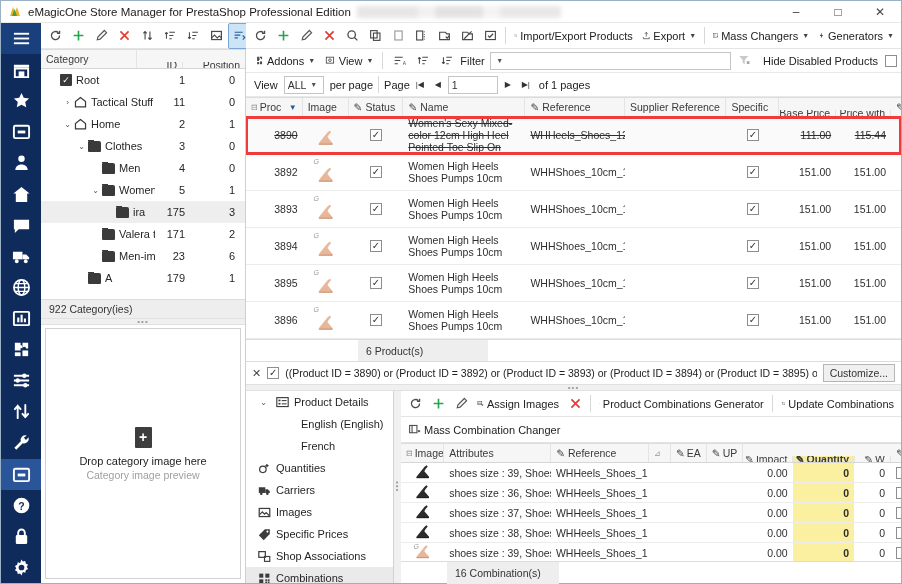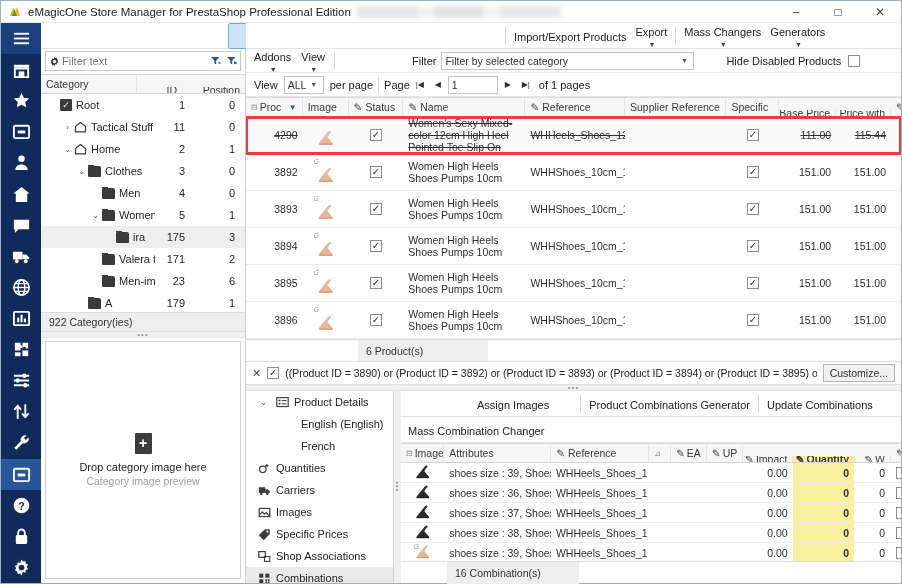--- a/index.html
+++ b/index.html
@@ -34,21 +34,21 @@
   .rail-item svg { width:19px; height:19px; fill:#fff; }
 
   
   .main { flex:1; display:flex; min-width:0; background:#f4f4f4; }
 
   .leftcol { width:205px; flex:0 0 205px; display:flex; flex-direction:column; background:#fff; border-right:1px solid #cfcfcf;}
   .rightcol { flex:1; display:flex; flex-direction:column; min-width:0; background:#fff; }
 
   
   .toolbar { display:flex; align-items:center; height:26px; padding:0 3px; background:#fff; border-bottom:1px solid #e4e4e4; flex:0 0 26px; gap:1px;}
-  .tbtn { height:22px; min-width:22px; padding:12px 3px; display:flex; align-items:center; justify-content:center; gap:3px; border:1px solid transparent; border-radius:2px; cursor:pointer; white-space:nowrap; font-size:11px; color:#222;flex-direction:column;}
+  .tbtn { height:22px; min-width:22px; padding:12px 3px; display:flex; align-items:center; justify-content:center; gap:3px; border:1px solid transparent; border-radius:2px; cursor:pointer; white-space:nowrap; font-size:11px; color:#222;}
   .tbtn.sel { background:#cce4f7; border-color:#7ba7d7; }
   .tbtn svg { width:13px; height:13px; }
   .tsep { width:1px; height:17px; background:#d8d8d8; margin:0 3px; }
   .caret { font-size:7px; color:#444; margin-left:1px;}
 
   
   .filterbox { display:flex; align-items:center; height:20px; margin:2px 4px 3px 4px; border:1px solid #c8c8c8; background:#fff; }
   .filterbox .gear { width:16px; display:flex; align-items:center; justify-content:center; }
   .filterbox input { border:0; outline:0; flex:1; font-size:11px; color:#8a8a8a; font-family:inherit; background:transparent;}
   .fico { width:16px; display:flex; align-items:center; justify-content:center; cursor:pointer;}
@@ -354,41 +354,20 @@
               </svg>
           </div>
           <div class="tbtn sel">
             <svg class="ic" viewBox="0 0 16 16" stroke="#2b5d94" stroke-width="1.4" fill="none">
                 <path d="M2 4h10M2 7.5h7M2 11h4"></path>
                 <path d="M12 8l2.5 2.5L12 13"></path>
               </svg>
           </div>
         </div>
 
-        <div class="filterbox">
-          <span class="gear">
-            <svg class="ic" width="11" height="11" viewBox="0 0 20 20" fill="#3c3c3c">
-                <path d="M10 1.5l1.4 2.3 2.6-.6.5 2.6 2.4 1.2-1.4 2.3 1.4 2.3-2.4 1.2-.5 2.6-2.6-.6L10 18.5l-1.4-2.3-2.6.6-.5-2.6L3.1 13l1.4-2.3L3.1 8.4l2.4-1.2.5-2.6 2.6.6z"></path>
-                <circle cx="10" cy="10" r="3" fill="#fff"></circle>
-              </svg>
-          </span>
-          <input placeholder="Filter text" style="">
-          <span class="fico">
-            <svg class="ic" width="12" height="12" viewBox="0 0 16 16">
-                <path d="M1.5 2.5h11l-4.2 5v5l-2.6-1.6V7.5z" fill="#2b5d94"></path>
-                <path d="M11 10.5h3M12.5 9v3" stroke="#21a64a" stroke-width="1.4"></path>
-              </svg>
-          </span>
-          <span class="fico">
-            <svg class="ic" width="12" height="12" viewBox="0 0 16 16">
-                <path d="M1.5 2.5h11l-4.2 5v5l-2.6-1.6V7.5z" fill="#2b5d94"></path>
-                <path d="M11 9l3 3M14 9l-3 3" stroke="#333" stroke-width="1.4"></path>
-              </svg>
-          </span>
-        </div>
 
         <div class="grid">
           <div class="ghead">
             <div class="gh" style="flex:1">Category</div>
             <div class="gh num" style="width:46px">ID</div>
             <div class="gh num" style="width:62px;border-right:0">Position</div>
           </div>
           <div class="tree" id="cat-rows">
               <div class="trow">
                 <span style="width:6px;flex:0 0 6px"></span>
@@ -641,21 +620,20 @@
               </svg>
           </div>
           <div class="tbtn">
             <svg class="ic" viewBox="0 0 16 16" stroke="#4a4a4a" stroke-width="1.3" fill="none">
                 <path d="M3 4v8M3 12l-1.6-2M3 12l1.6-2"></path>
                 <path d="M6.5 4h7M6.5 8h5M6.5 12h3"></path>
               </svg>
           </div>
           <span class="lbl" style="margin-left:0">Filter</span>
           <div class="combo" style="width:253px;margin-left:3px">
-            <span class="cv">Filter by selected category</span>
             <span class="cd">▼</span>
           </div>
           <div class="tbtn">
             <svg class="ic" viewBox="0 0 16 16">
                 <path d="M1.5 2.5h11l-4.2 5v5l-2.6-1.6V7.5z" fill="#c9c9c9"></path>
                 <path d="M11 9l3 3M14 9l-3 3" stroke="#999" stroke-width="1.4"></path>
               </svg>
           </div>
           <span class="lbl" style="margin-left:6px">Hide Disabled Products</span>
           <span class="chk" style="margin-left:5px"></span>
@@ -704,21 +682,21 @@
             <div class="gh" style="width:58px">Specific</div>
             <div class="gh num" style="width:62px">Base Price</div>
             <div class="gh num" style="width:60px">Price with</div>
             <div class="gh" style="flex:1;border-right:0">
                 <span>✎</span>
               </div>
           </div>
           <div id="prod-rows">
               <div class="grow prow hi">
                 <div class="gc num" style="width:62px">
-                  <span class="strike">4290</span>
+                  <span class="strike">3890</span>
                 </div>
                 <div class="gc" style="width:50px;justify-content:center">
                   <span class="thumb">
                     <svg class="shoe" viewBox="0 0 24 22">
                       <path d="M4 17 C6 14 9 11 12 7 C13.5 5 15 3.5 16.5 3 L17.6 4.6 C16 6 14.6 8 13.6 10 L19 16.5 L19 18 L6 18 Z" fill="#e8b79a"></path>
                       <path d="M18.2 16.3 L19.3 18 L17.6 18 Z" fill="#c98f6e"></path>
                       <path d="M4 17.2 L19 17.2 L19 18.4 L4 18.4 Z" fill="#c98f6e"></path>
                     </svg>
                   </span>
                 </div>
@@ -1307,21 +1285,21 @@
                     </div>
                     <div class="gc" style="flex:1;padding-left:6px">
                       <span class="chk"></span>
                     </div>
                   </div>
                 </div>
             </div>
 
             <div class="sumbar">
               <div style="width:46px"></div>
-              <div class="sumcell" style="width:132px">16 Combination(s)</div>
+              <div class="sumcell" style="width:112px">16 Combination(s)</div>
             </div>
           </div>
         </div>
 
       </div>
     </div>
   </div>
 </div>
 
 </body></html>

